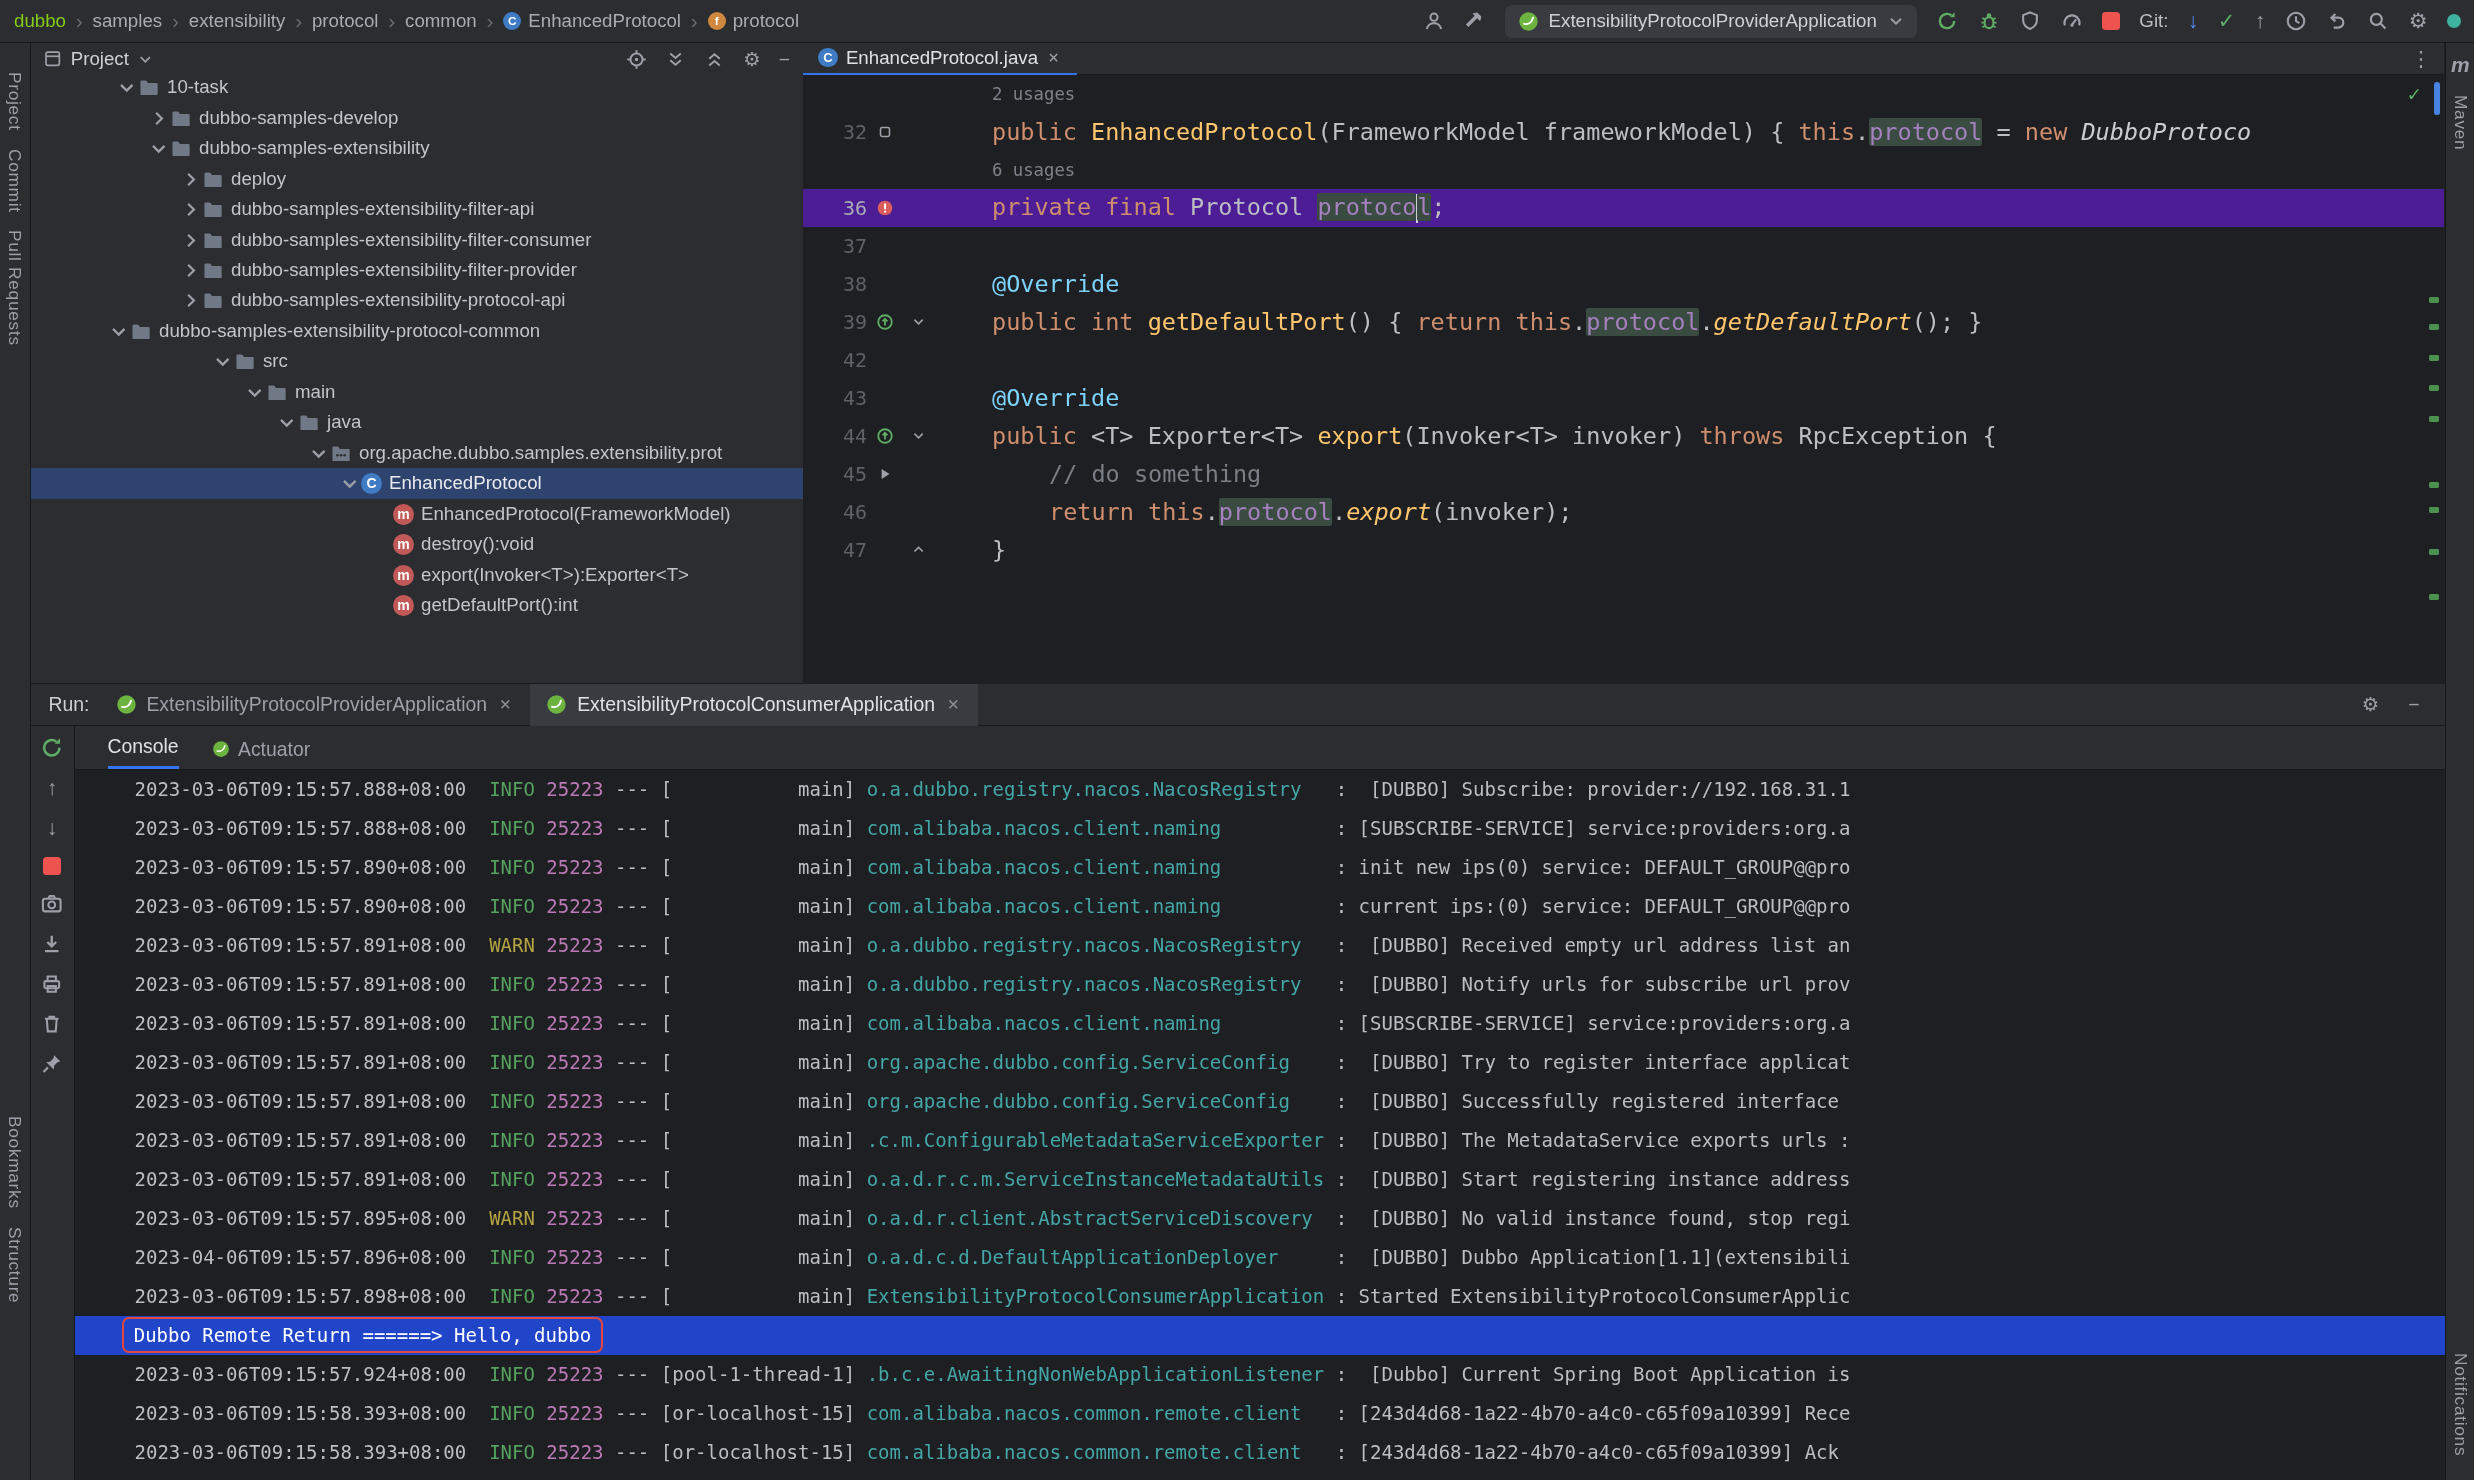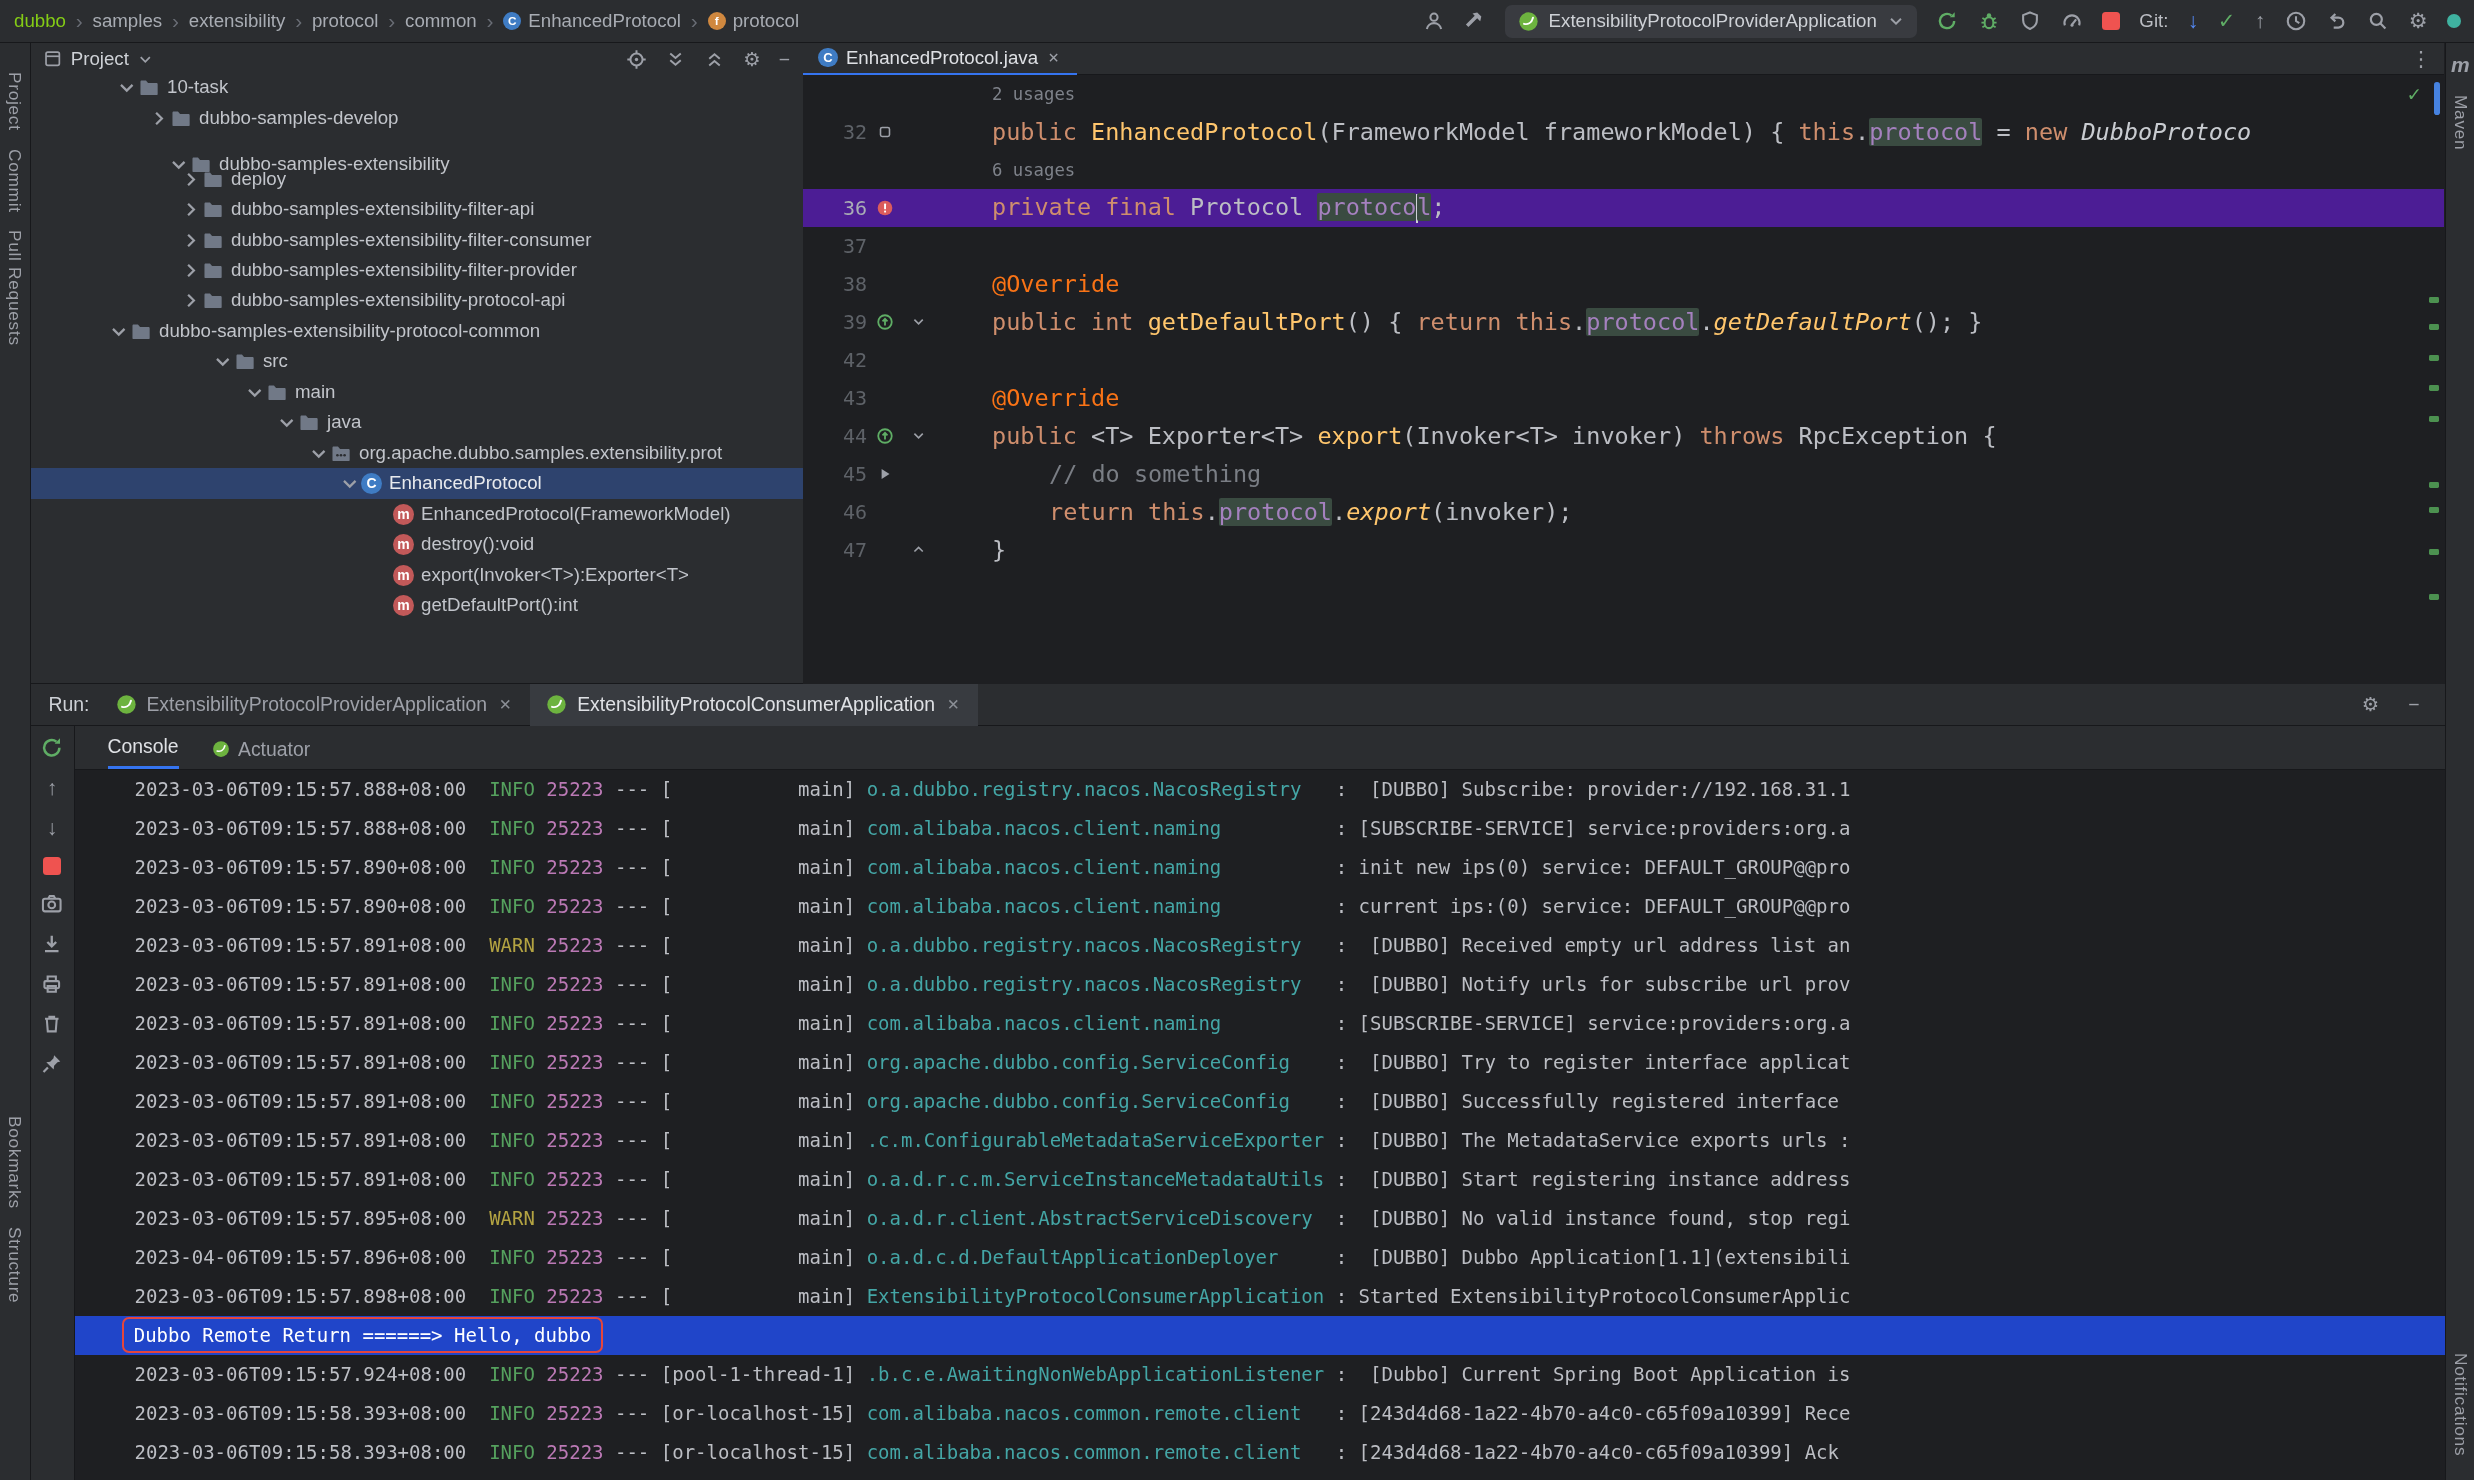--- a/index.html
+++ b/index.html
@@ -64,21 +64,21 @@
   .eline.caretline{background:#4c1d95}
   .egut{width:132px;flex:0 0 132px;display:flex;align-items:center;height:100%}
   .enum{width:64px;text-align:right;color:#5e6268;font-size:20px}
   .caretline .enum{color:#a9adb5}
   .egicon{width:36px;height:23.5px;display:flex;align-items:center;justify-content:center}
   .efold{width:32px;height:21px;display:flex;align-items:center;justify-content:center;color:#7d8188}
   .ecode{color:#bcbec4}
   .inlay{color:#7e828a;font-size:17.3px;font-family:"DejaVu Sans Mono",monospace}
   .tk-kw{color:#cf8e6d}
   .tk-decl{color:#ffc66d}
-  .tk-ann{color:#f97316}
+  .tk-ann{color:#7dd3fc}
   .tk-cmt{color:#7a7e85}
   .tk-txt{color:#bcbec4}
   .tk-itcls{color:#c9ccd1;font-style:italic}
   .tk-call{color:#ffc66d;font-style:italic}
   .tk-fhl{color:#a581bf;background:#3a4b41;border-radius:2.1px}
   .tk-crt{display:inline-block;width:2.1px;height:29px;background:#ced0d6;vertical-align:middle;margin:0 -0.7px}
   #scrollmarks{position:absolute;right:1.4px;top:0;width:15.2px;height:100%}
   .smark{position:absolute;left:1.4px;width:10.4px;height:6.2px;background:#4c9150;border-radius:1.4px}
   .sthumb{position:absolute;left:7px;width:5.5px;height:33px;background:#4682e0;border-radius:2.8px}
   #inspections{position:absolute;right:23.5px;top:7px;color:#5fad65;font-size:21px}
@@ -301,21 +301,21 @@
             <path d="M6 3.6L10.4 8 6 12.4" stroke="currentColor" stroke-width="1.7" fill="none"></path>
           </svg>
         </span>
         <span class="icon ticon">
           <svg viewBox="0 0 16 16">
             <path d="M1.8 4.2c0-.5.4-.9.9-.9h3.1l1.5 1.8h6.1c.5 0 .9.4.9.9v7c0 .5-.4.9-.9.9H2.7c-.5 0-.9-.4-.9-.9z" fill="#717987"></path>
           </svg>
         </span>
         <span>dubbo-samples-develop</span>
       </div>
-      <div class="trow" style="top: 74px; padding-left: 116px; margin-left: 20px;">
+      <div class="trow" style="top: 58px; padding-left: 116px;">
         <span class="icon tchev">
           <svg viewBox="0 0 16 16">
             <path d="M3.6 6L8 10.4 12.4 6" stroke="currentColor" stroke-width="1.7" fill="none"></path>
           </svg>
         </span>
         <span class="icon ticon">
           <svg viewBox="0 0 16 16">
             <path d="M1.8 4.2c0-.5.4-.9.9-.9h3.1l1.5 1.8h6.1c.5 0 .9.4.9.9v7c0 .5-.4.9-.9.9H2.7c-.5 0-.9-.4-.9-.9z" fill="#717987"></path>
           </svg>
         </span>

